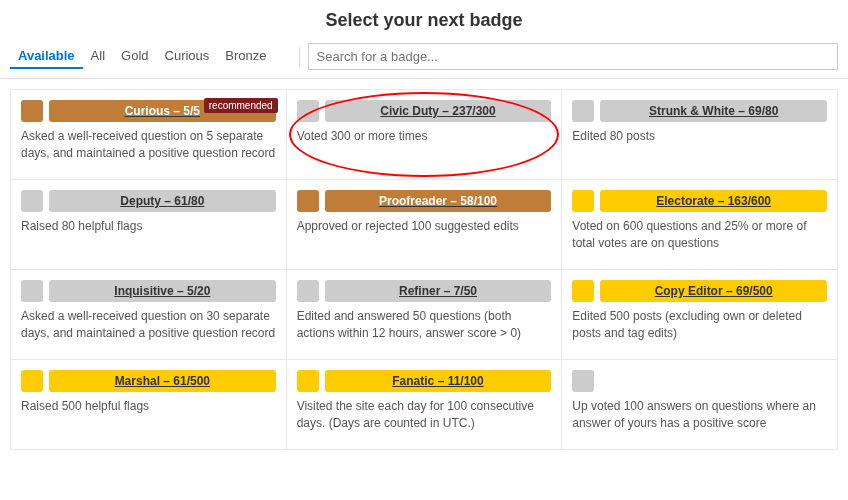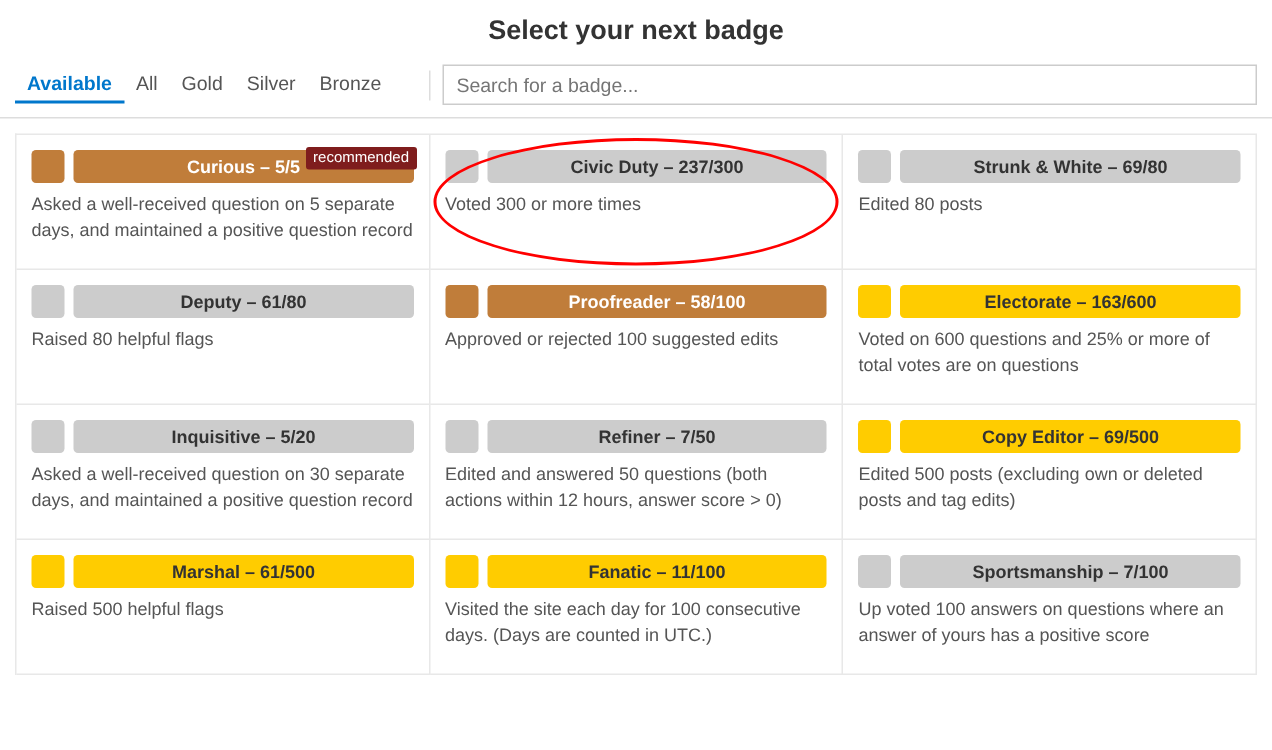--- a/index.html
+++ b/index.html
@@ -10,21 +10,21 @@
     .filter-bar { display: flex; align-items: center; border-bottom: 1px solid #ddd; padding: 0 10px 8px; gap: 0; }
     .filter-tabs { display: flex; gap: 0; margin-right: 16px; justify-content: space-between; }
     .filter-tab { padding: 4px 8px; cursor: pointer; font-size: 13px; color: #555; text-decoration: none; }
     .filter-tab.active { color: #0077cc; border-bottom: 2px solid #0077cc; font-weight: bold; }
     .search-input { flex: 1; border: 1px solid #ccc; padding: 5px 8px; font-size: 13px; color: #999; outline: none; }
 
     .badge-grid { display: grid; grid-template-columns: repeat(3, 1fr); gap: 0; border-left: 1px solid #e8e8e8; border-top: 1px solid #e8e8e8; margin: 10px; }
 
     .badge-cell { border-right: 1px solid #e8e8e8; border-bottom: 1px solid #e8e8e8; padding: 10px; position: relative; min-height: 90px; cursor: pointer; }
 
-    .badge-header { display: flex; align-items: flex-start; gap: 6px; margin-bottom: 6px; }
+    .badge-header { display: flex; align-items: flex-start; gap: 6px; margin-bottom: 6px; text-decoration: underline; }
     .badge-icon { width: 22px; height: 22px; border-radius: 3px; flex-shrink: 0; }
     .badge-icon.gold { background: #ffcc00; }
     .badge-icon.bronze { background: #c07d3a; }
     .badge-icon.gray { background: #ccc; }
 
     .badge-name-bar { background: #ccc; border-radius: 3px; padding: 4px 8px; font-size: 12px; font-weight: bold; color: #333; flex: 1; text-align: center; }
     .badge-name-bar.bronze-bar { background: #c07d3a; color: #fff; }
     .badge-name-bar.gold-bar { background: #ffcc00; color: #333; }
     .badge-name-bar.gray-bar { background: #ccc; color: #333; }
 
@@ -40,21 +40,21 @@
 <body>
 
 <div class="page-title">Select your next badge</div>
 
 <div class="filter-bar">
   <div class="filter-tabs">
 
   <a class="filter-tab active">Available</a>
       <a class="filter-tab">All</a>
       <a class="filter-tab">Gold</a>
-      <a class="filter-tab">Silver</a>
+      <a class="filter-tab">Curious</a>
       <a class="filter-tab">Bronze</a>
     </div>
   <div class="filter-divider"></div>
   <input class="search-input" type="text" placeholder="Search for a badge..." style="">
 </div>
 
 <div class="badge-grid">
 
 <div class="badge-cell">
       <div class="badge-header">
@@ -131,17 +131,16 @@
     <div class="badge-cell">
       <div class="badge-header">
         <div class="badge-icon gold"></div>
         <div class="badge-name-bar gold-bar">Fanatic – 11/100</div>
       </div>
       <div class="badge-desc">Visited the site each day for 100 consecutive days. (Days are counted in UTC.)</div>
     </div>
     <div class="badge-cell">
       <div class="badge-header">
         <div class="badge-icon gray"></div>
-        <div class="badge-name-bar gray-bar">Sportsmanship – 7/100</div>
       </div>
       <div class="badge-desc">Up voted 100 answers on questions where an answer of yours has a positive score</div>
     </div>
   </div>
 
 </body></html>

